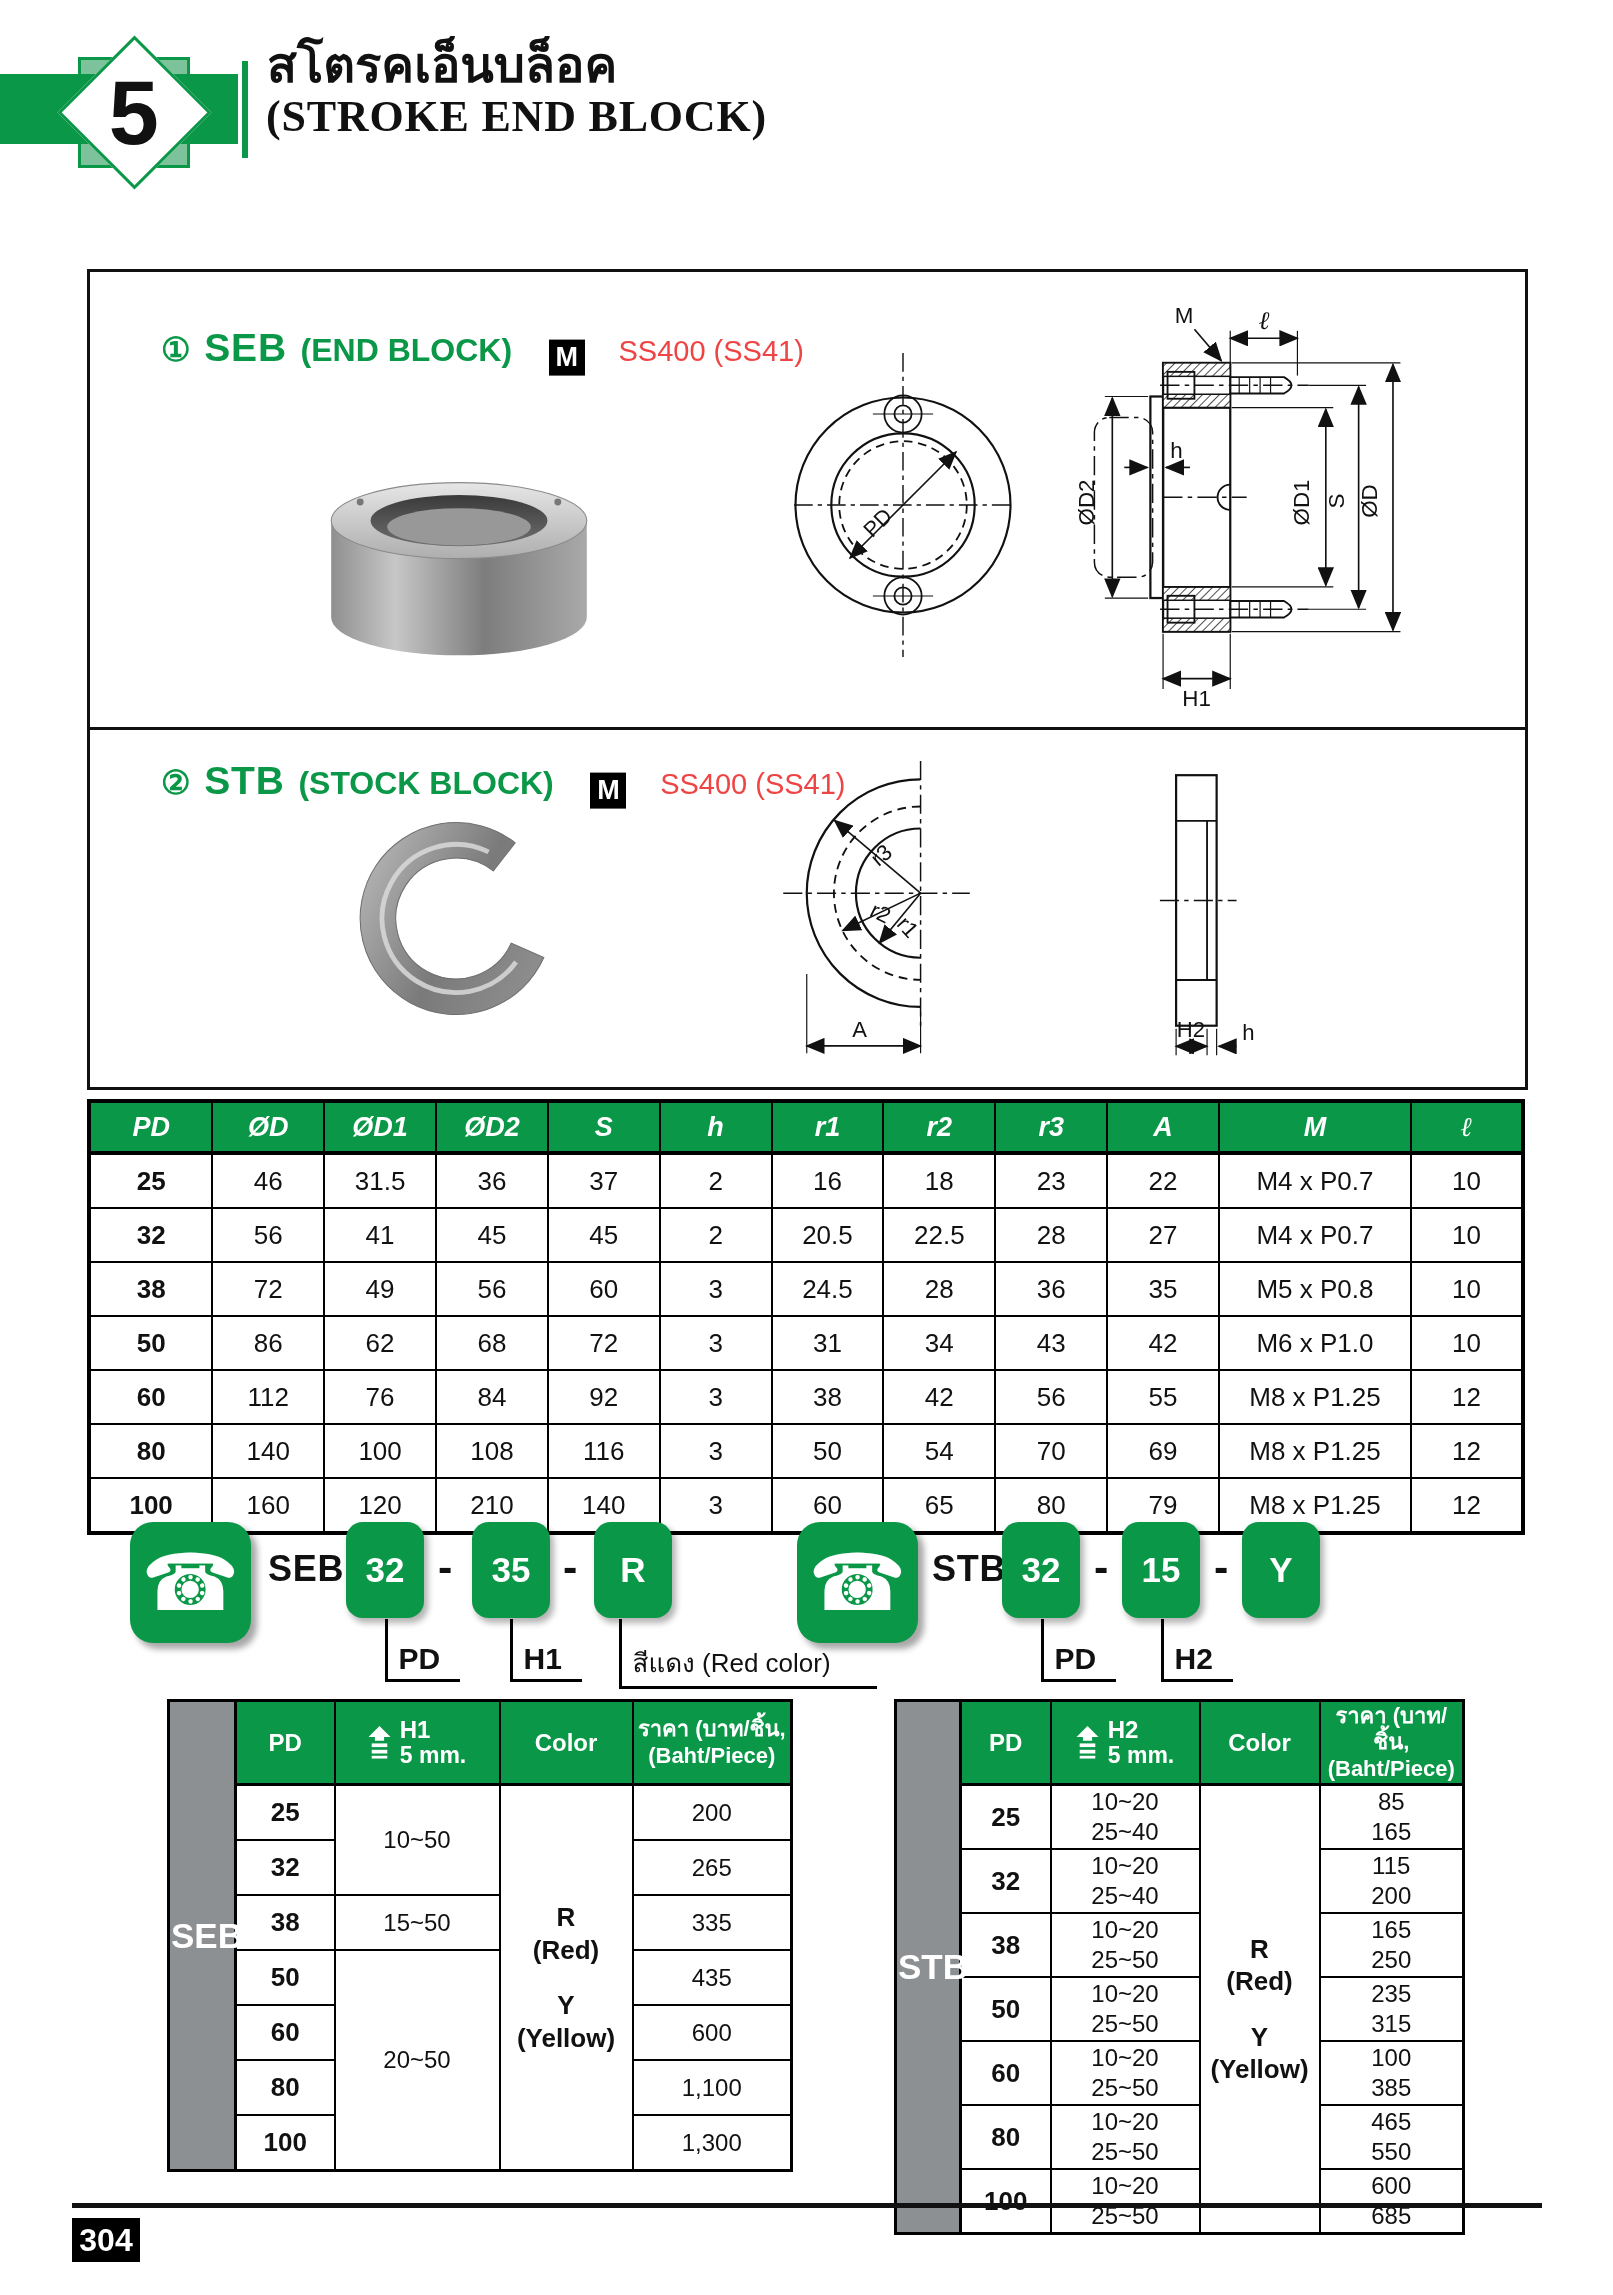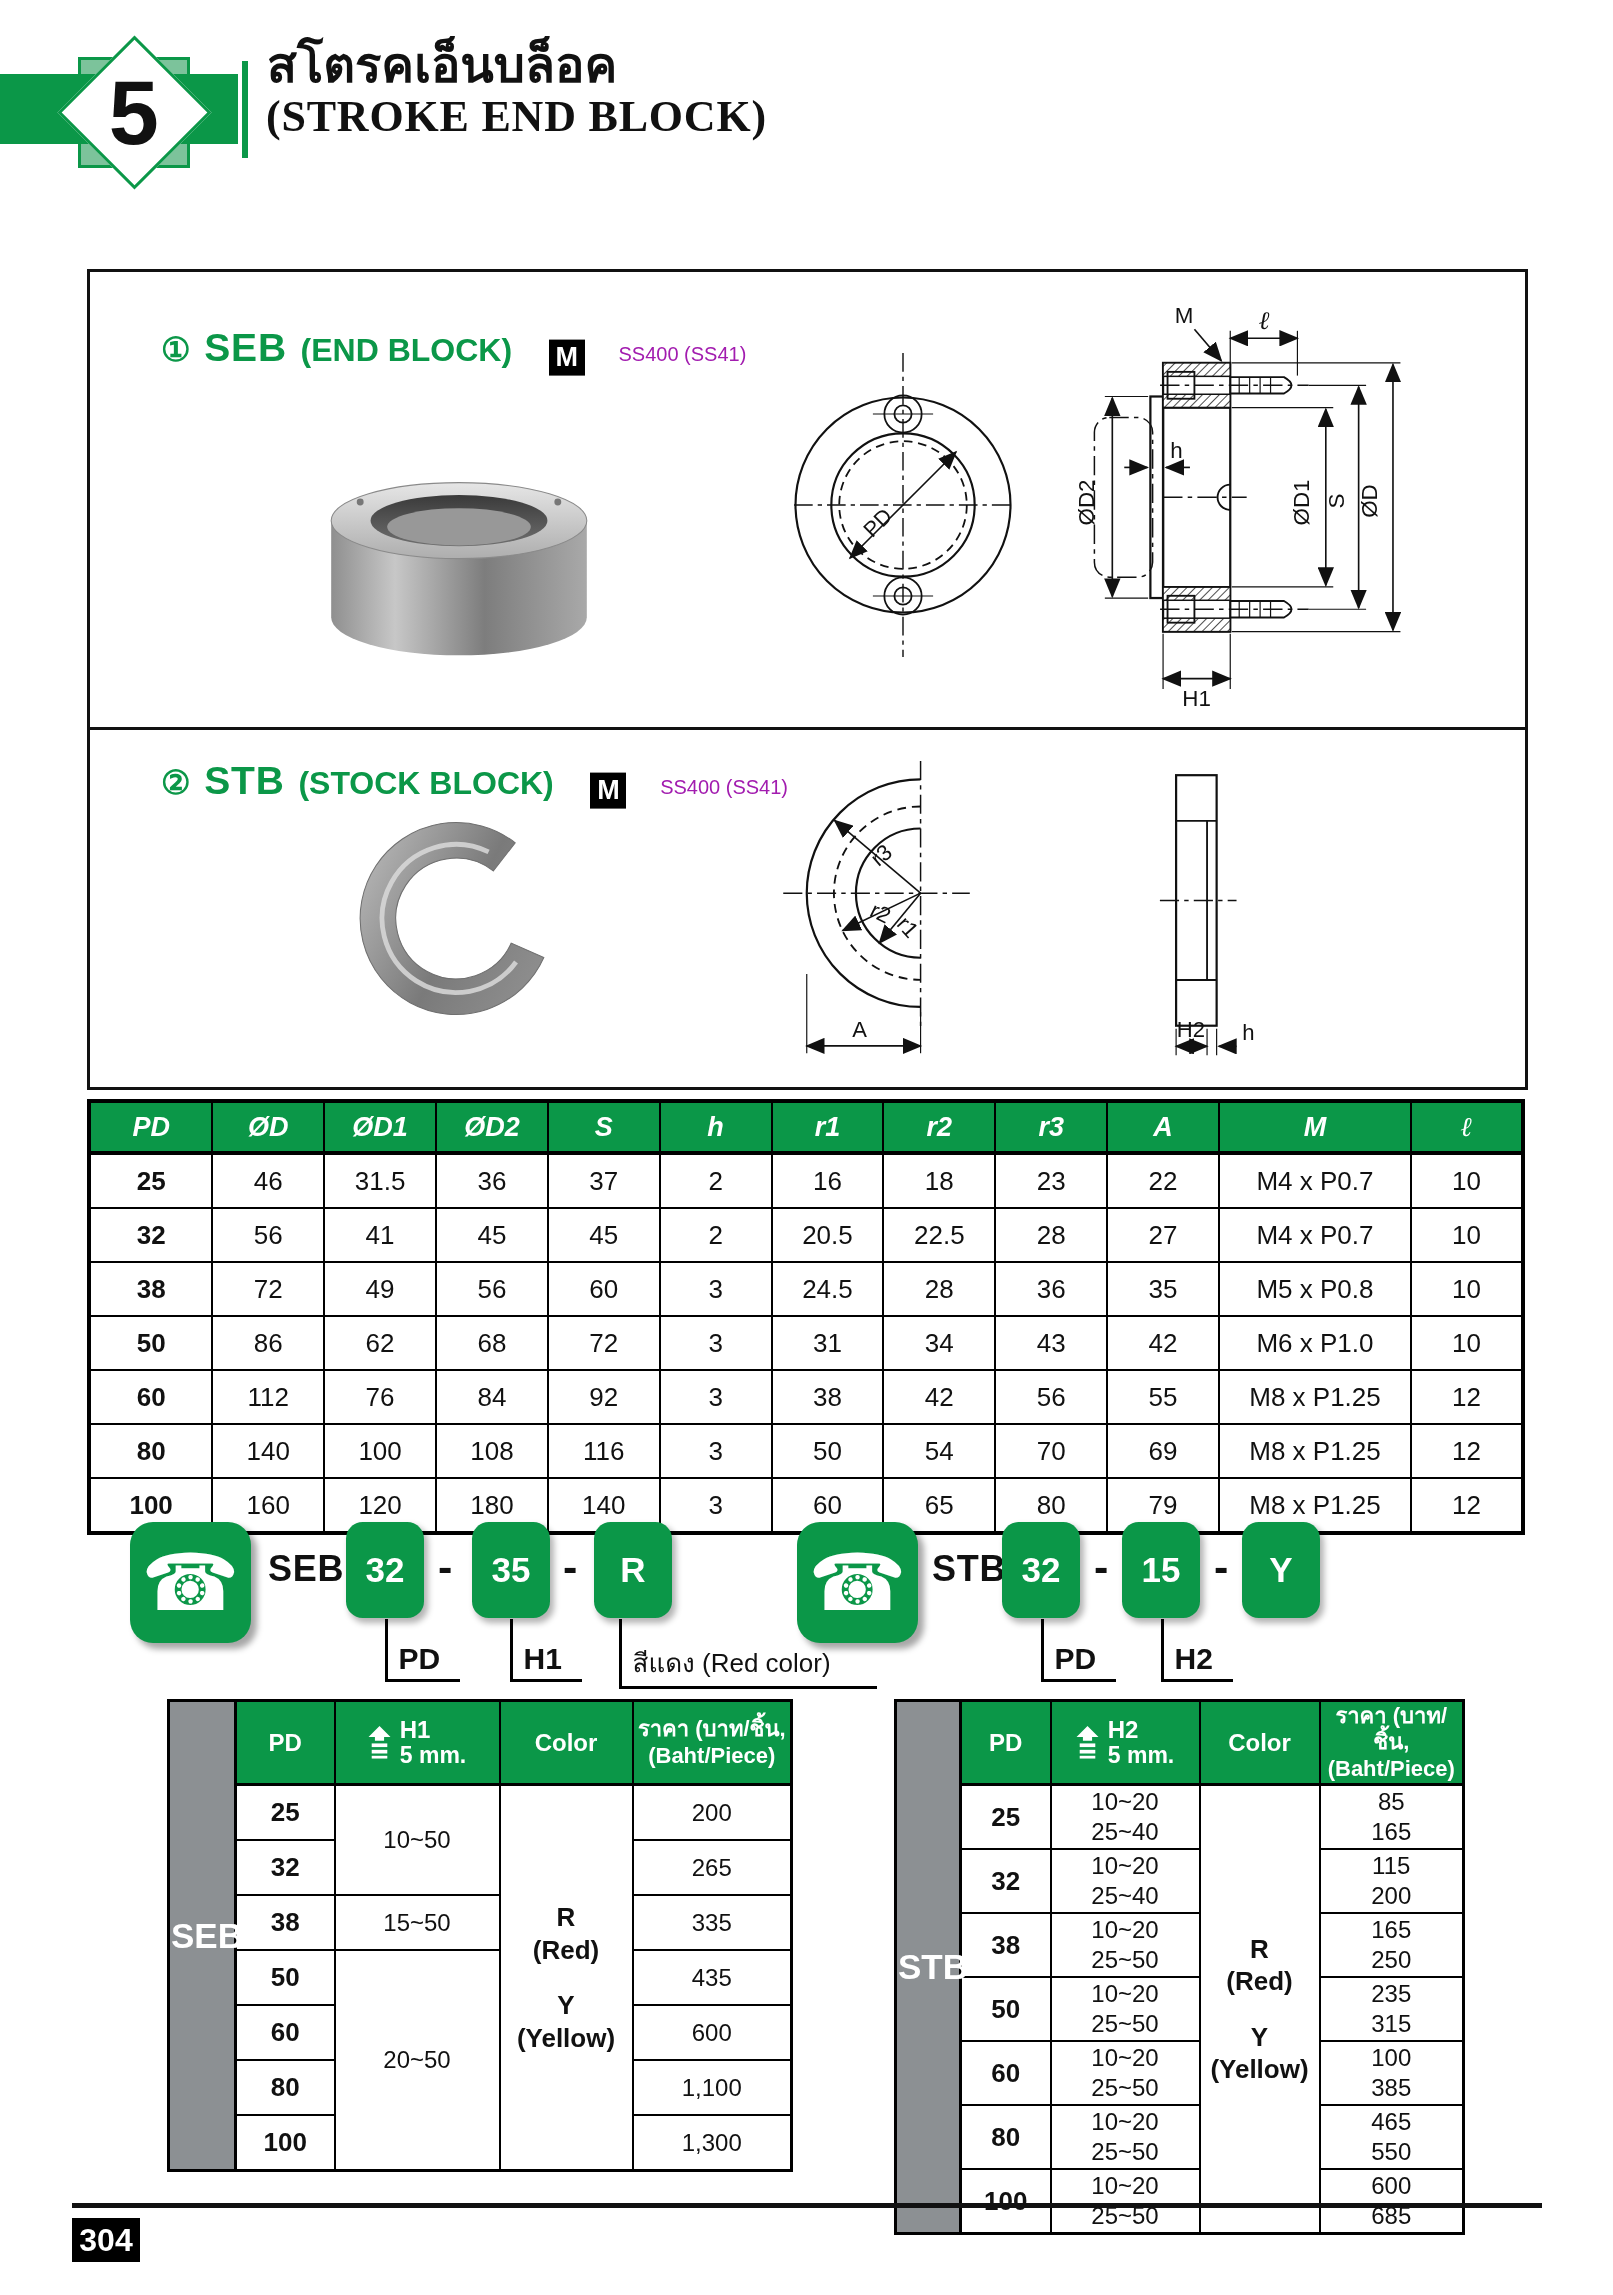--- a/index.html
+++ b/index.html
@@ -19,21 +19,21 @@
 
   
   .main-box{position:absolute;left:87px;top:269px;width:1435px;height:815px;border:3.8px solid #111;background:#fff;}
   .sec-divider{position:absolute;left:87px;top:727px;width:1438px;height:3px;background:#111;}
   .sec-label{position:absolute;display:flex;align-items:baseline;gap:13.7px;white-space:nowrap;}
   .sec-label .circ{color:var(--green);font-size:33px;font-weight:bold;}
   .sec-label .code{color:var(--green);font-size:39px;font-weight:bold;letter-spacing:0.8px;}
   .sec-label .subname{color:var(--green);font-size:32px;font-weight:bold;}
   .mbadge{display:inline-flex;align-items:center;justify-content:center;width:36px;height:36px;background:#000;color:#fff;
           font-size:27px;font-weight:bold;margin-left:23px;transform:translateY(4.6px);}
-  .sec-label .material{font-size:20px;color:#a21caf;margin-left:20px;}
+  .sec-label .material{font-size:29px;color:#ef4444;margin-left:20px;}
 
   
   .draw{position:absolute;}
   .ln{fill:none;stroke:#111;stroke-width:3;}
   .ln2{fill:none;stroke:#111;stroke-width:2.5;}
   .thin{fill:none;stroke:#111;stroke-width:1.6;}
   .cl{fill:none;stroke:#111;stroke-width:2;stroke-dasharray:26 7 6 7;}
   .dash{fill:none;stroke:#111;stroke-width:2.5;stroke-dasharray:12 8;}
   .dim{fill:none;stroke:#111;stroke-width:2.2;}
   .hat{fill:url(#hatchP);stroke:#111;stroke-width:2;}
@@ -401,21 +401,21 @@
           <td>54</td>
           <td>70</td>
           <td>69</td>
           <td>M8 x P1.25</td>
           <td>12</td>
         </tr>
         <tr>
           <td class="pd">100</td>
           <td>160</td>
           <td>120</td>
-          <td>180</td>
+          <td>210</td>
           <td>140</td>
           <td>3</td>
           <td>60</td>
           <td>65</td>
           <td>80</td>
           <td>79</td>
           <td>M8 x P1.25</td>
           <td>12</td>
         </tr>
       </tbody>

